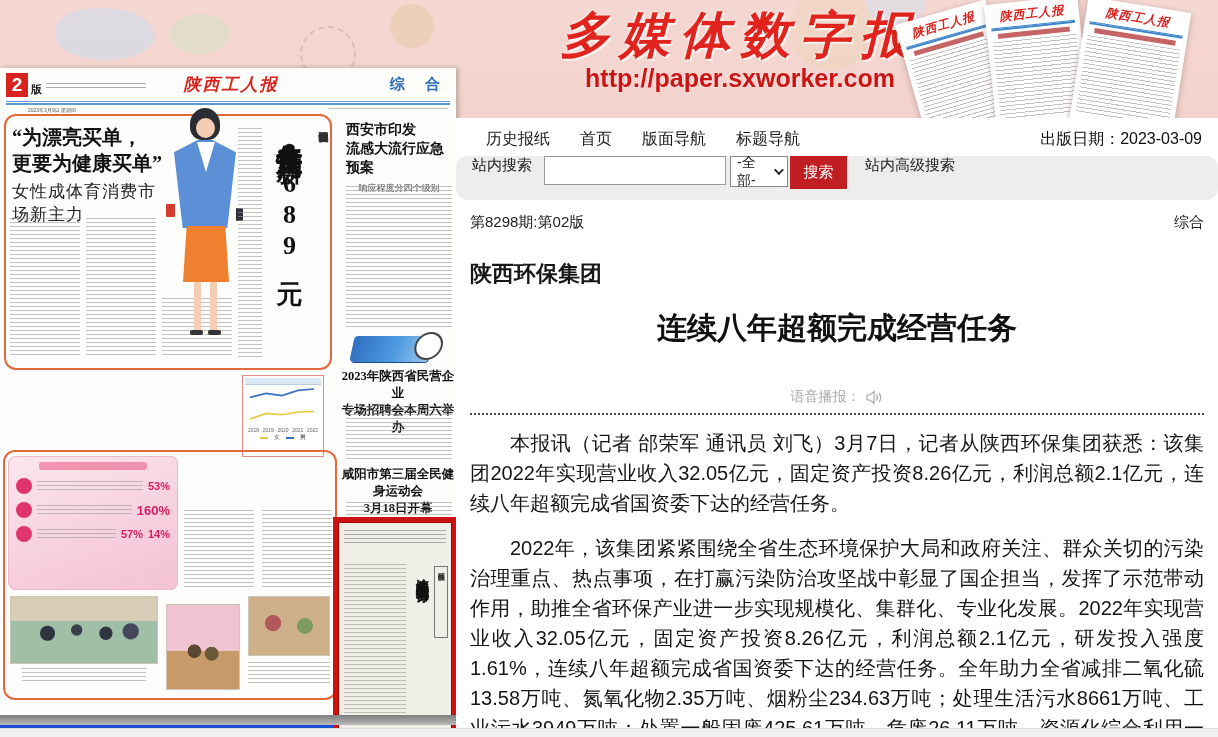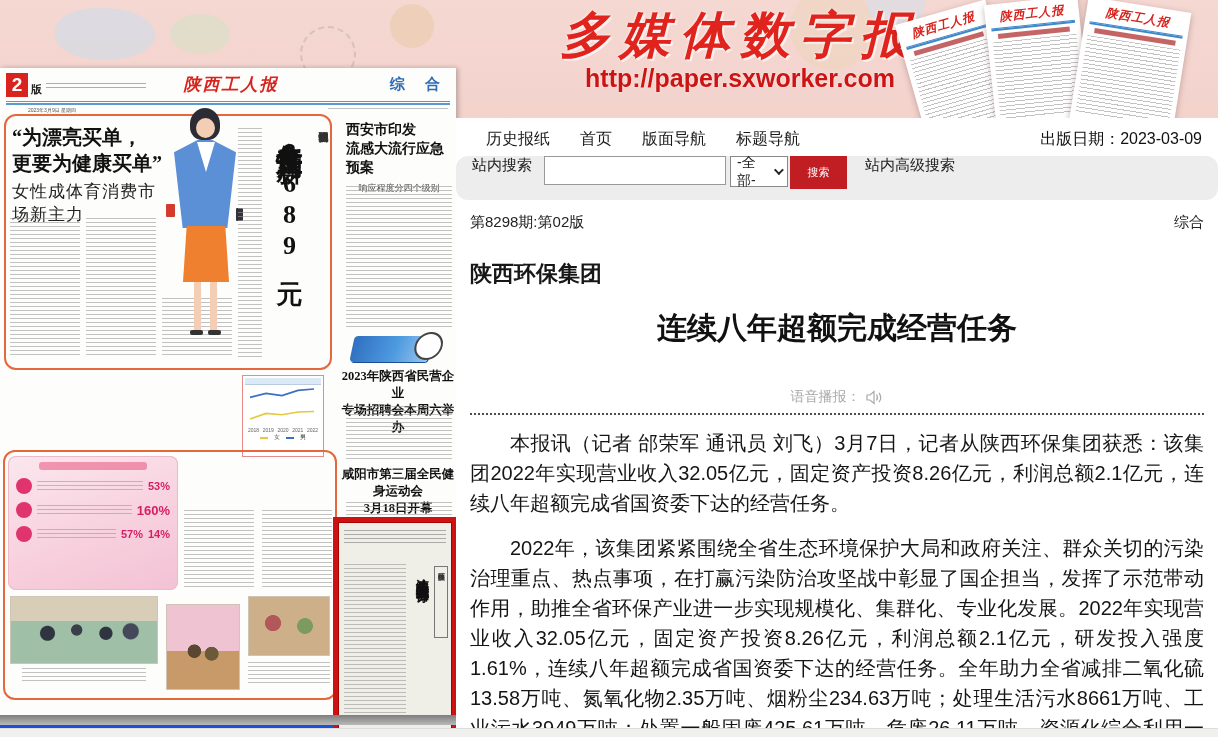--- a/index.html
+++ b/index.html
@@ -85,21 +85,21 @@
   
   .web{position:absolute;left:456px;top:118px;width:762px;height:619px;background:#fff;}
   .navbar{display:flex;align-items:center;height:38px;padding:5px 16px 0 30px;font-size:16px;color:#1a1a1a;}
   .navbar .nav-link{margin-right:30px;cursor:pointer;}
   .navbar .pub-date{margin-left:auto;font-size:16px;color:#111;}
   .searchbar{display:flex;align-items:flex-start;height:44px;background:#ededed;padding:0 16px;font-size:15px;color:#222;border-radius:12px;}
   .searchbar .lbl{margin-right:12px;}
   .search-input{width:182px;height:29px;border:1px solid #999;background:#fff;padding:0 6px;font-size:14px;}
   .scope{display:flex;align-items:center;justify-content:space-between;width:58px;height:31px;border:1px solid #888;background:#fff;margin-left:4px;padding:0 6px;font-size:14px;cursor:pointer;}
   .chev{width:7px;height:7px;border-right:2px solid #222;border-bottom:2px solid #222;transform:rotate(45deg) translateY(-2px);}
-  .search-btn{width:57px;height:33px;background:#c01e23;color:#fff;border:none;font-size:11px;margin-left:2px;cursor:pointer;}
+  .search-btn{width:57px;height:33px;background:#c01e23;color:#fff;border:none;font-size:15px;margin-left:2px;cursor:pointer;}
   .adv-link{margin-left:18px;color:#222;cursor:pointer;}
   .content{padding:0 14px 0 14px;}
   .meta-row{display:flex;justify-content:space-between;margin-top:13px;font-size:15px;color:#222;}
   .kicker{margin-top:27px;font-size:22px;font-weight:bold;color:#171717;}
   .main-title{margin-top:19px;text-align:center;font-size:30px;font-weight:bold;color:#111;}
   .tts-row{margin-top:39px;display:flex;justify-content:center;align-items:center;gap:5px;color:#a9a9a9;font-size:14px;}
   .dotted-rule{margin-top:7px;border-top:2px dotted #4a4a4a;height:0;}
   .body-text{font-size:20px;line-height:30px;text-align:justify;color:#151515;}
   .body-text p{margin:13px 0 0;text-indent:2em;}
   .body-text p + p{margin-top:15px;}

